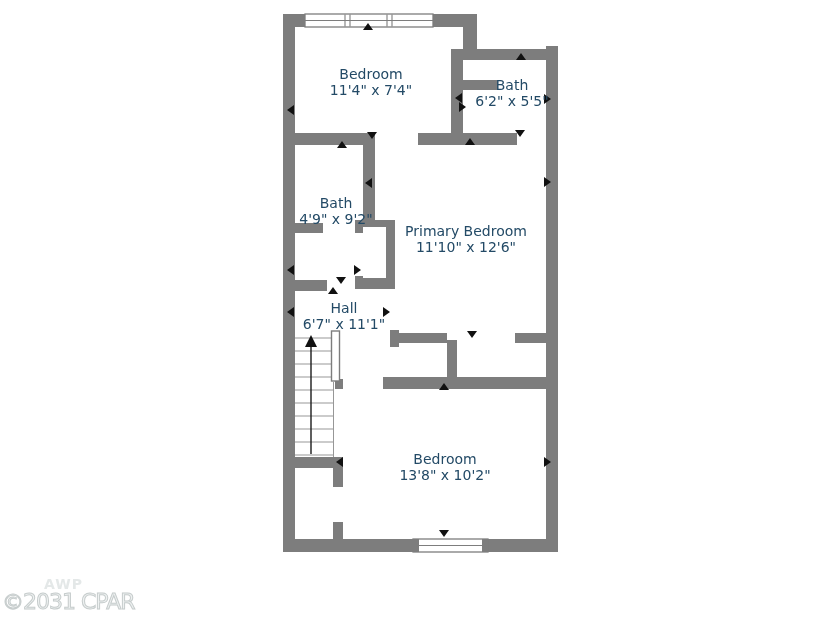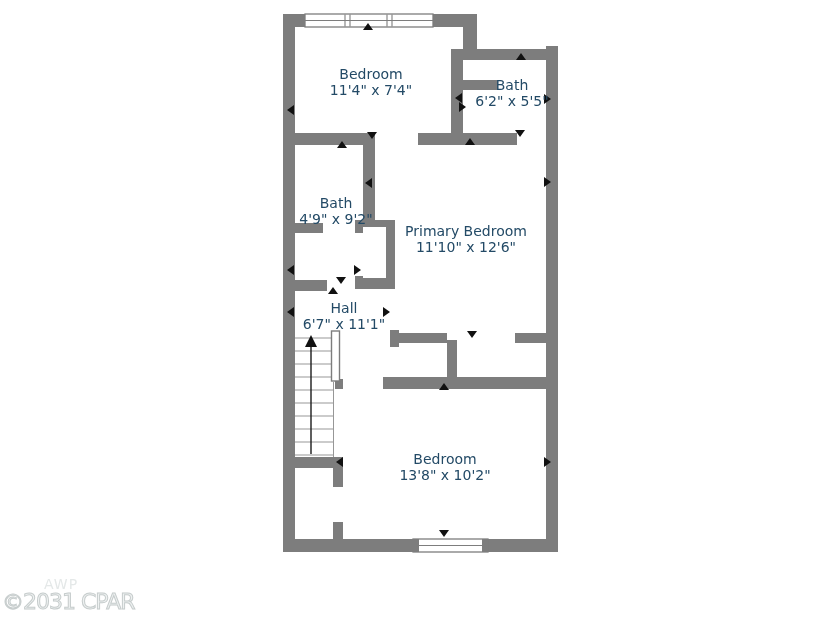--- a/index.html
+++ b/index.html
@@ -31,21 +31,21 @@
     letter-spacing: -1px;
     color: #eef1f1;
     -webkit-text-stroke: 1px #c6cccc;
     white-space: nowrap;
   }
   .watermark-logo {
     position: absolute;
     left: 44px;
     top: 576px;
     font-size: 14px;
-    font-weight: normal;
+    font-weight: bold;
     letter-spacing: 1px;
     color: #e4e8e8;
     white-space: nowrap;
   }
   .footer {
     position: absolute;
     left: 0;
     right: 0;
     top: 599px;
     text-align: center;

